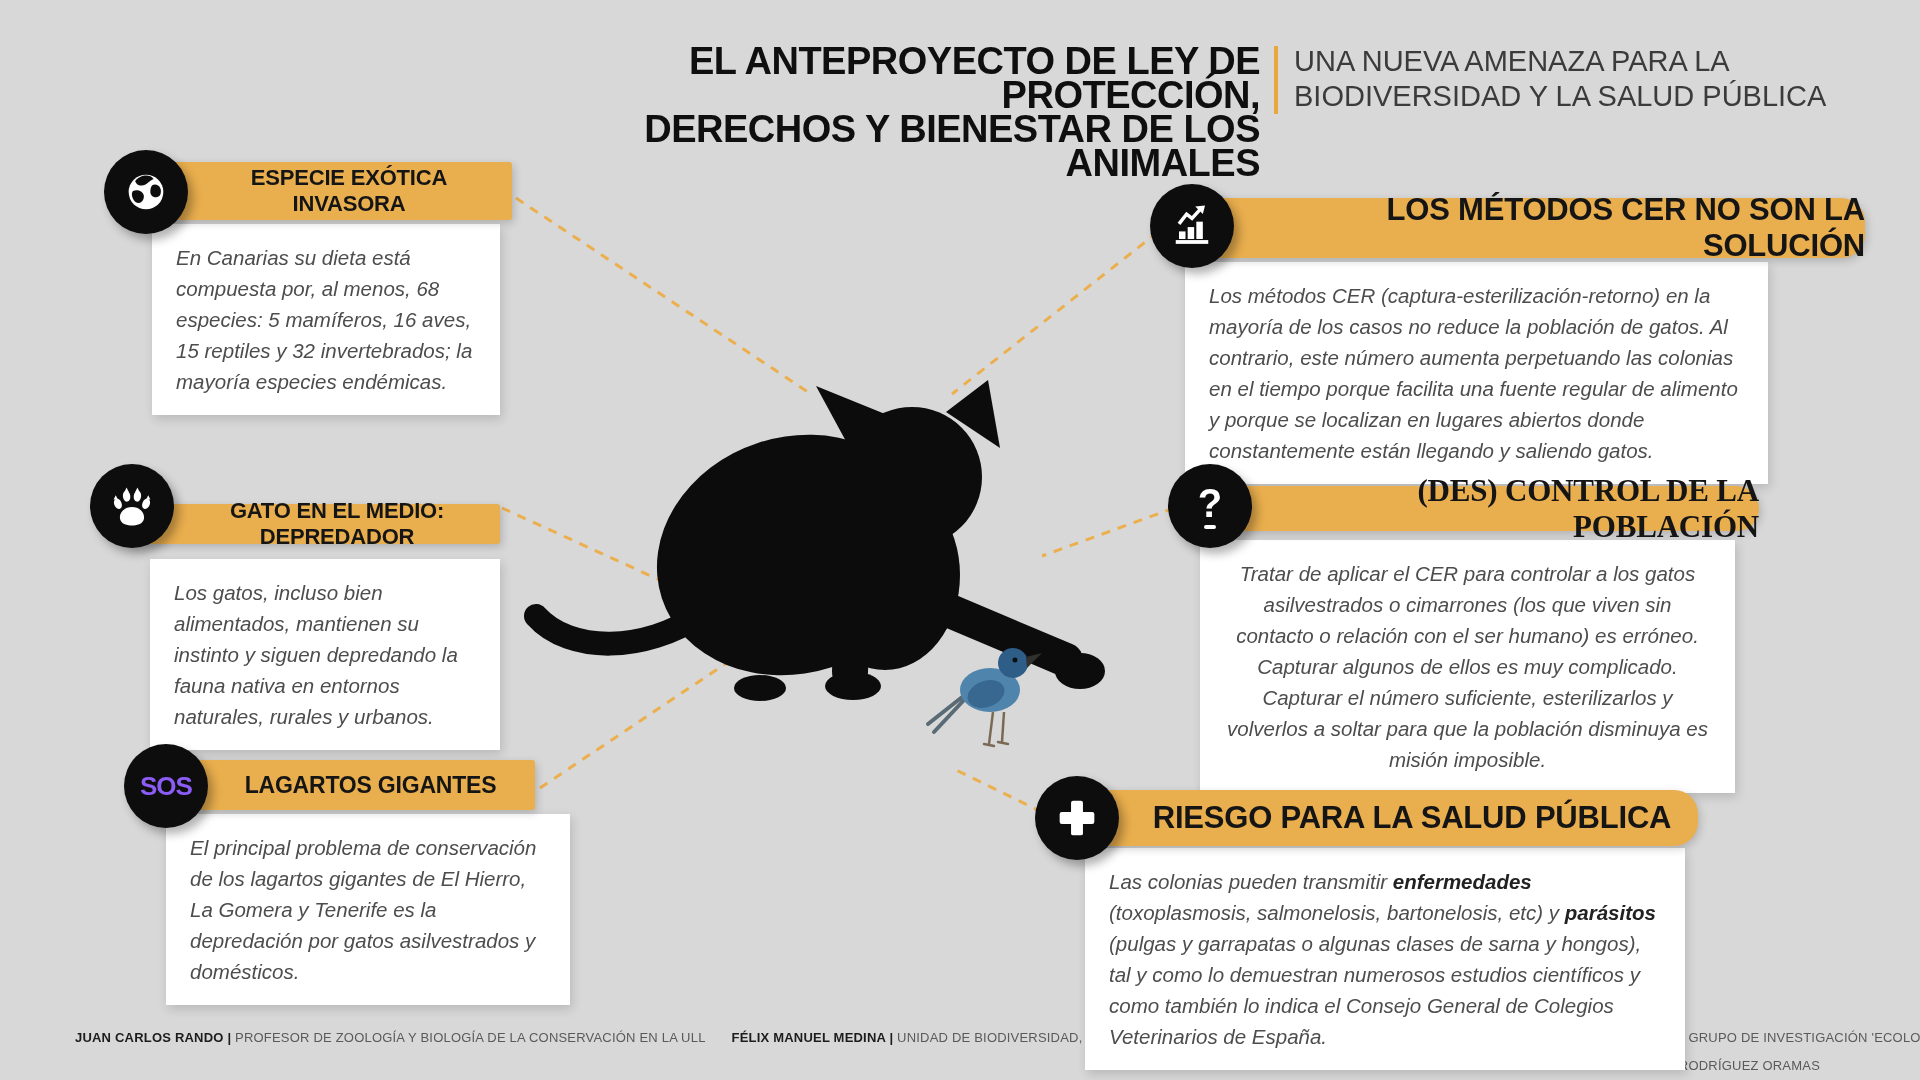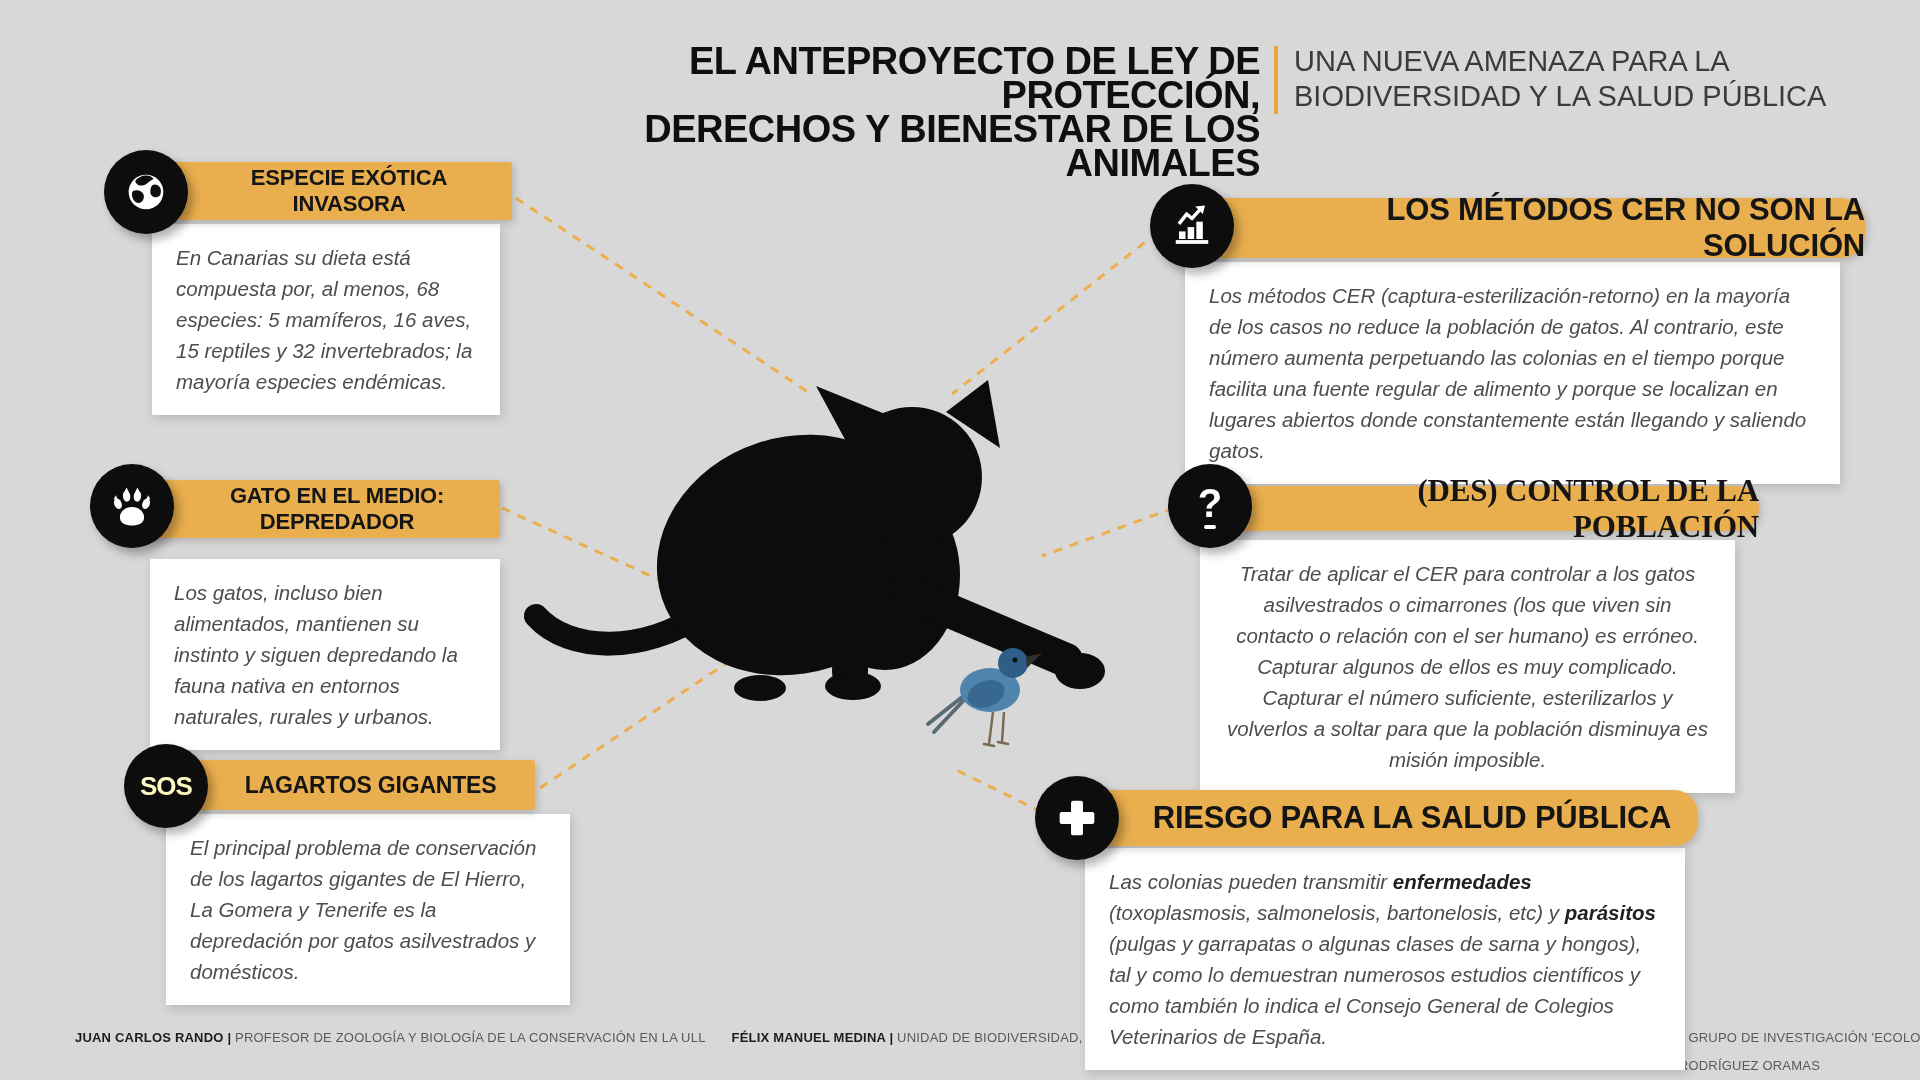--- a/index.html
+++ b/index.html
@@ -8,21 +8,21 @@
   
   .title-left{position:absolute;left:520px;top:44px;width:740px;text-align:right;
               font-size:38px;font-weight:800;line-height:34px;color:#0f0f0f;letter-spacing:-0.5px;}
   .title-divider{position:absolute;left:1274px;top:46px;width:4px;height:68px;background:#e9a73c;}
   .title-right{position:absolute;left:1294px;top:44px;width:600px;text-align:left;
                font-size:29px;font-weight:400;line-height:35px;color:#3b3b3b;}
   
   .icon-circle{position:absolute;width:84px;height:84px;border-radius:50%;background:#0d0d0d;
                box-shadow:5px 6px 10px rgba(0,0,0,0.3);z-index:5;display:flex;align-items:center;justify-content:center;}
   .icon-circle svg{display:block;}
-  .sos-text{color:#fef9c3;font-weight:800;font-size:26px;letter-spacing:-1px;}
+  .sos-text{color:#8b5cf6;font-weight:800;font-size:26px;letter-spacing:-1px;}
   .qmark{color:#ffffff;font-weight:800;font-size:40px;line-height:40px;}
   .qdash{width:12px;height:4px;background:#ffffff;border-radius:2px;margin-top:2px;}
   .bar{position:absolute;background:#e9ae4d;z-index:3;display:flex;flex-direction:column;
        align-items:center;justify-content:center;box-shadow:2px 3px 8px rgba(0,0,0,0.18);
        color:#151515;font-weight:800;text-align:right;}
   .bar.two-line{font-size:22px;line-height:26px;letter-spacing:-0.2px;}
   .bar.one-line{font-size:23px;letter-spacing:-0.2px;}
   .bar.left-bar{border-radius:3px;padding-left:46px;box-sizing:border-box;}
   .bar.right-bar{border-radius:10px 24px 24px 10px;padding-left:56px;box-sizing:border-box;}
   .bar.big-text{font-size:31px;}
@@ -116,21 +116,21 @@
       <ellipse cx="11" cy="22" rx="3.4" ry="5" transform="rotate(-22 11 22)"></ellipse>
       <ellipse cx="19" cy="15" rx="3.4" ry="5" transform="rotate(-8 19 15)"></ellipse>
       <ellipse cx="29" cy="15" rx="3.4" ry="5" transform="rotate(8 29 15)"></ellipse>
       <ellipse cx="37" cy="22" rx="3.4" ry="5" transform="rotate(22 37 22)"></ellipse>
       <polygon points="9,14 11,18 7,18"></polygon>
       <polygon points="19,7 21,11 17,11"></polygon>
       <polygon points="29,7 31,11 27,11"></polygon>
       <polygon points="39,14 41,18 37,18"></polygon>
     </svg>
   </div>
-  <div class="bar two-line left-bar" style="left:128px;top:480px;width:372px;height:58px;">
+  <div class="bar two-line left-bar" style="left:128px;top:504px;width:372px;height:40px;">
     <div>GATO EN EL MEDIO:</div>
     <div>DEPREDADOR</div>
   </div>
   <div class="card-body" style="left:150px;top:538px;width:350px;margin-top:21px;">Los gatos, incluso bien alimentados, mantienen su instinto y siguen depredando la fauna nativa en entornos naturales, rurales y urbanos.</div>
 
   <div class="icon-circle" style="left:124px;top:744px;">
     <span class="sos-text">SOS</span>
   </div>
   <div class="bar one-line left-bar" style="left:160px;top:760px;width:375px;height:50px;">
     <div>LAGARTOS GIGANTES</div>
@@ -143,21 +143,21 @@
       <rect x="12" y="29" width="6" height="7" fill="#ffffff"></rect>
       <rect x="20" y="25" width="6" height="11" fill="#ffffff"></rect>
       <rect x="28" y="20" width="6" height="16" fill="#ffffff"></rect>
       <polyline points="12,22 19,13 24,17 33,7" stroke="#ffffff" stroke-width="3.2" fill="none"></polyline>
       <polygon points="27,6 36,5 34,13" fill="#ffffff"></polygon>
     </svg>
   </div>
   <div class="bar one-line big-text right-bar" style="left:1185px;top:198px;width:680px;height:60px;">
     <div>LOS MÉTODOS CER NO SON LA SOLUCIÓN</div>
   </div>
-  <div class="card-body" style="left:1185px;top:262px;width:655px;">Los métodos CER (captura-esterilización-retorno) en la mayoría de los casos no reduce la población de gatos. Al contrario, este número aumenta perpetuando las colonias en el tiempo porque facilita una fuente regular de alimento y porque se localizan en lugares abiertos donde constantemente están llegando y saliendo gatos.</div>
+  <div class="card-body" style="left:1185px;top:262px;width:583px;">Los métodos CER (captura-esterilización-retorno) en la mayoría de los casos no reduce la población de gatos. Al contrario, este número aumenta perpetuando las colonias en el tiempo porque facilita una fuente regular de alimento y porque se localizan en lugares abiertos donde constantemente están llegando y saliendo gatos.</div>
 
   <div class="icon-circle" style="left:1168px;top:464px;flex-direction:column;">
     <span class="qmark">?</span>
     <span class="qdash"></span>
   </div>
   <div class="bar one-line big-text right-bar" style="left:1202px;top:486px;width:557px;height:45px;font-family:Liberation Serif, serif;">
     <div>(DES) CONTROL DE LA POBLACIÓN</div>
   </div>
   <div class="card-body" style="left:1200px;top:540px;width:535px;text-align:center;">Tratar de aplicar el CER para controlar a los gatos asilvestrados o cimarrones (los que viven sin contacto o relación con el ser humano) es erróneo. Capturar algunos de ellos es muy complicado. Capturar el número suficiente, esterilizarlos y volverlos a soltar para que la población disminuya es misión imposible.</div>
 

